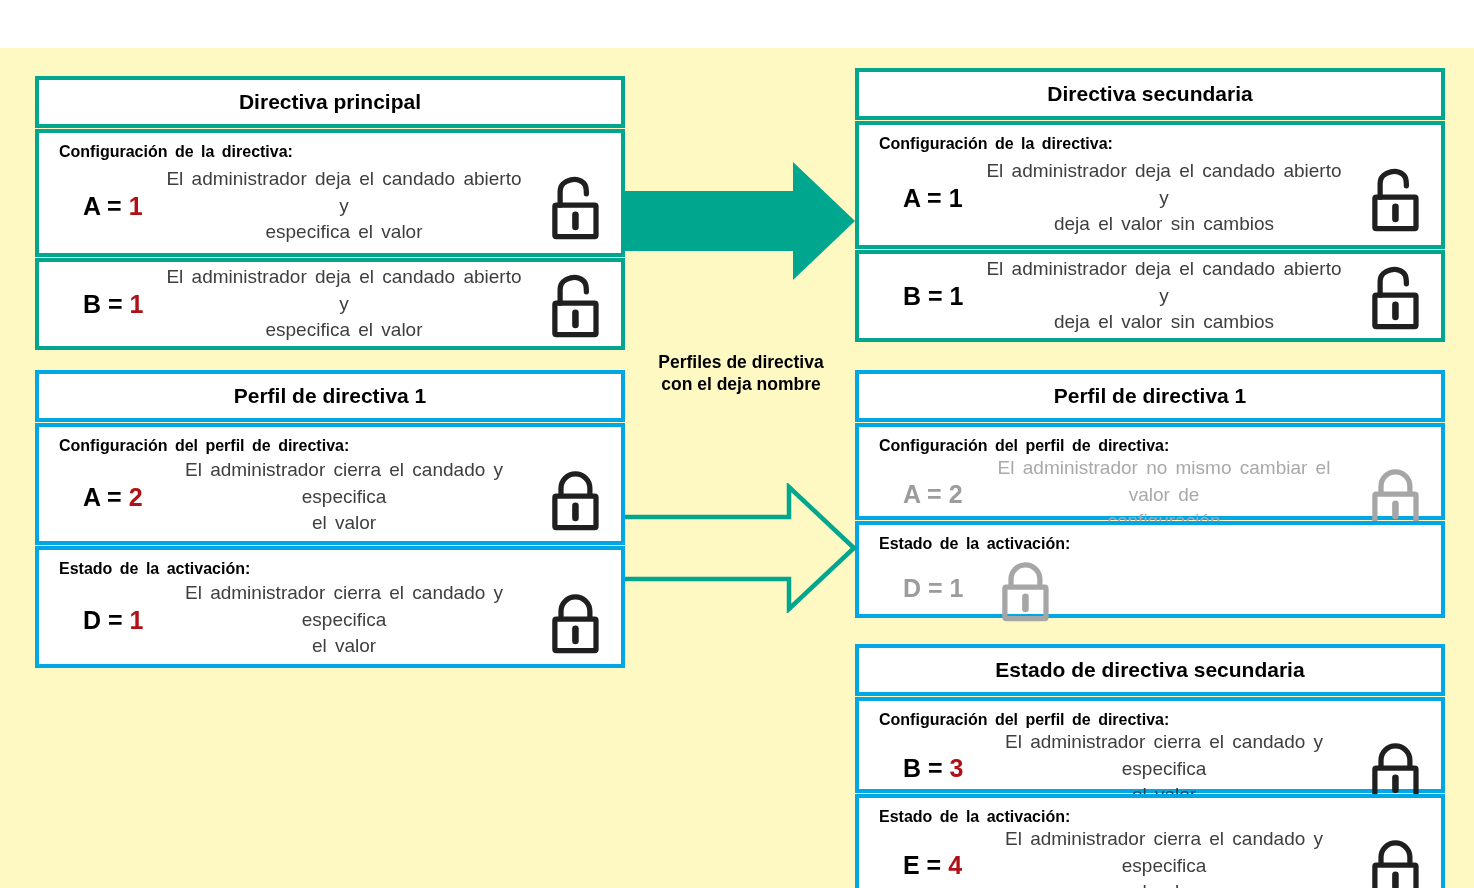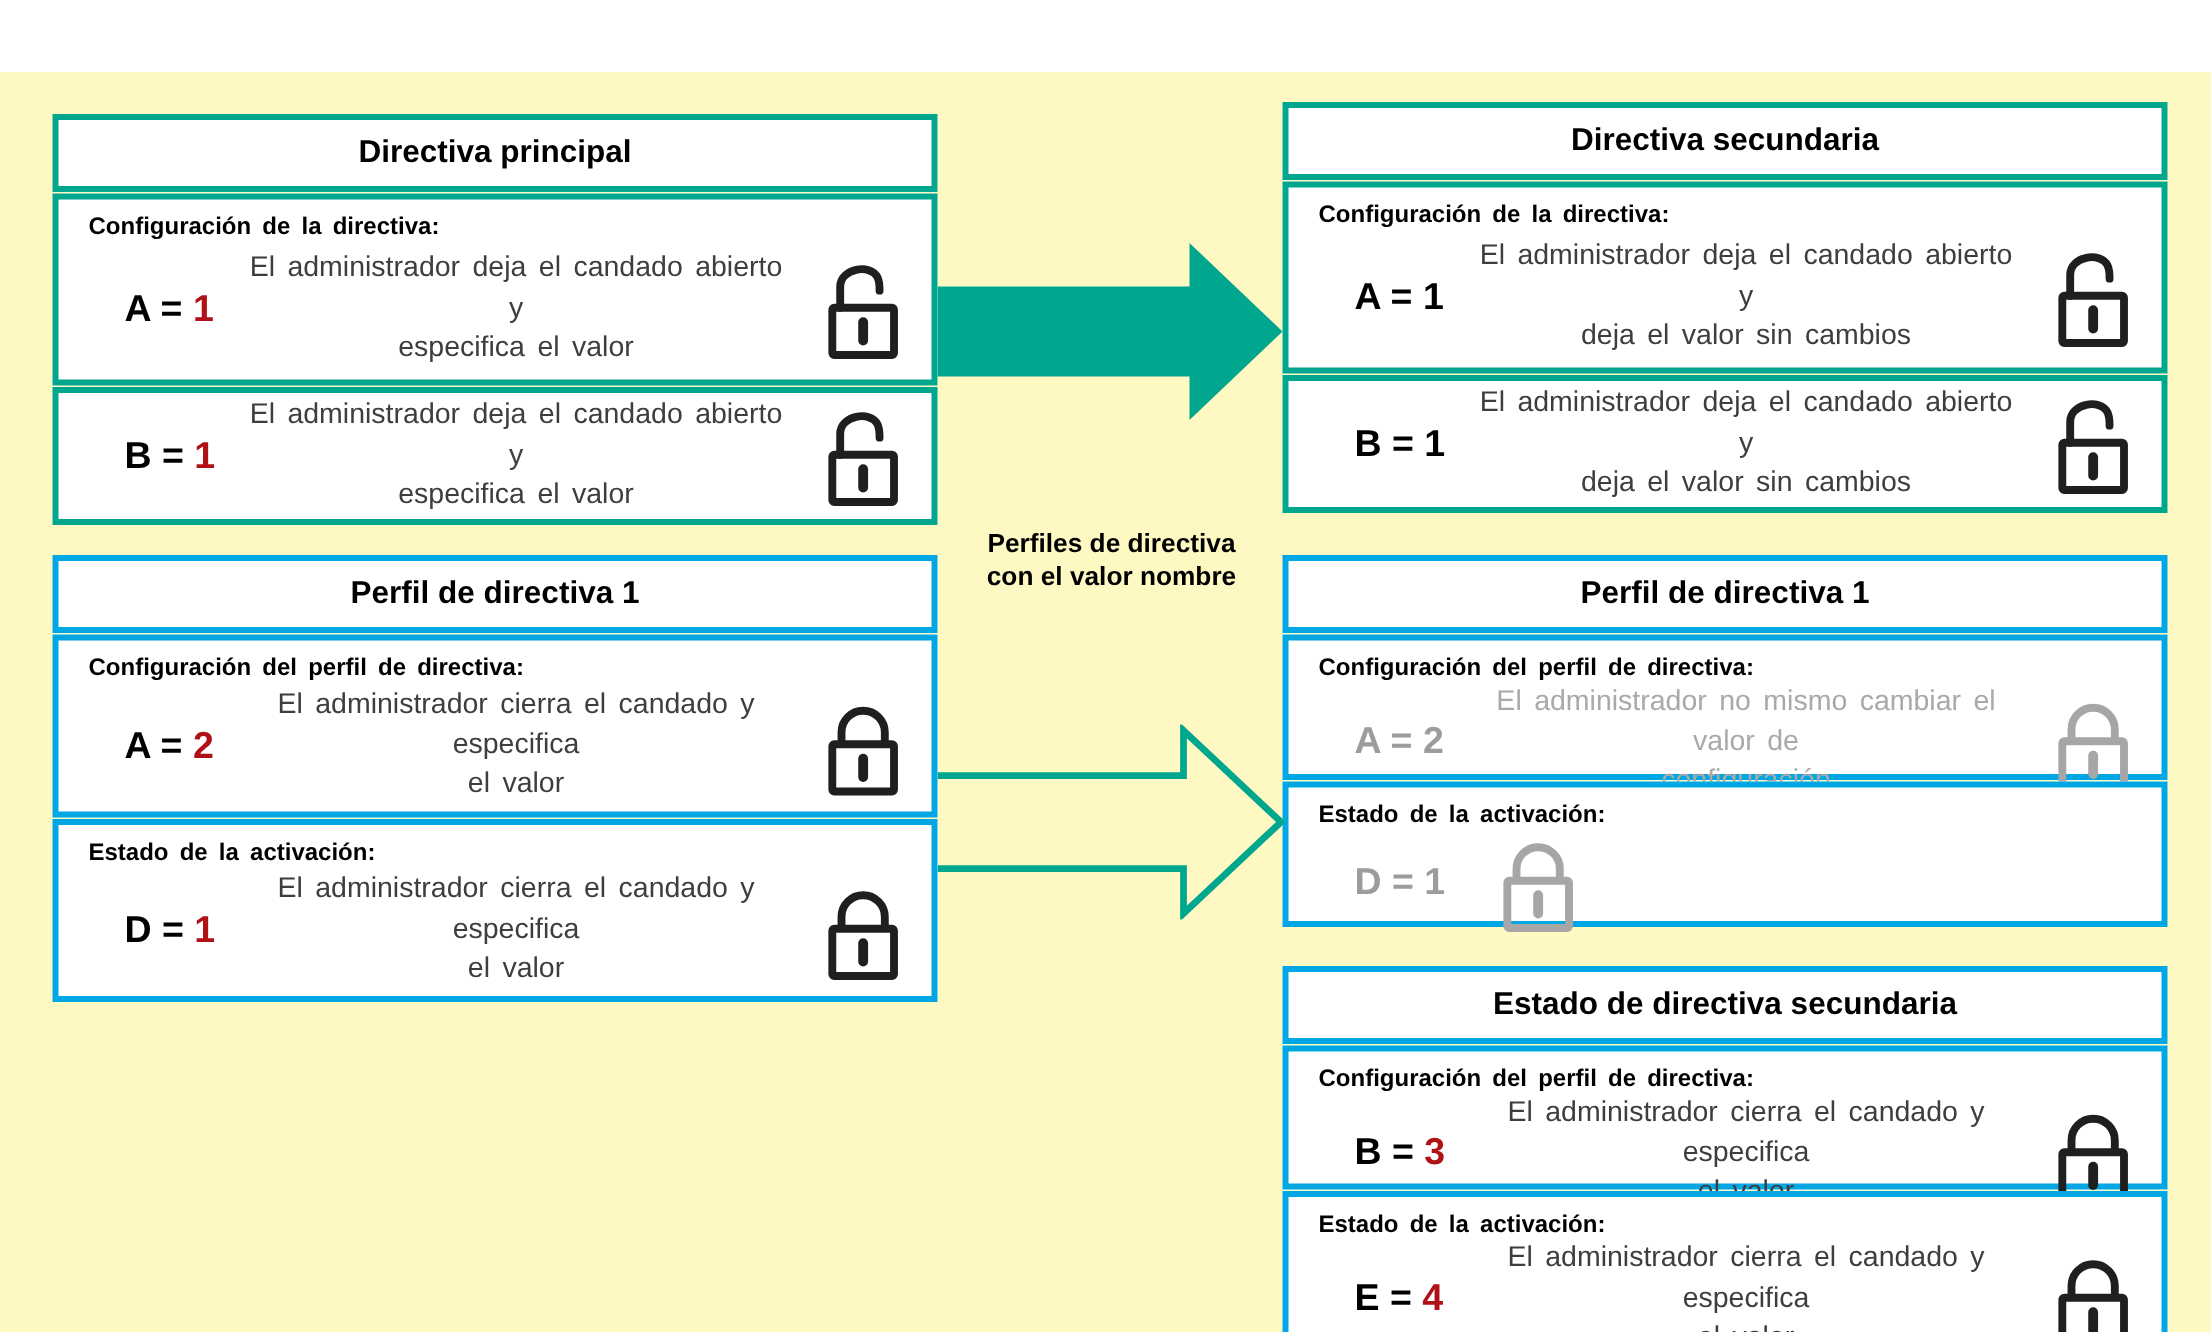--- a/index.html
+++ b/index.html
@@ -207,15 +207,15 @@
 
   <svg class="arrow-svg" style="left:625px;top:112px;" width="230" height="122">
     <polygon points="0,31 168,31 168,2 230,61 168,120 168,91 0,91" fill="var(--teal)"></polygon>
   </svg>
 
   <svg class="arrow-svg" style="left:625px;top:435px;" width="232" height="130">
     <path d="M0,34 H164 V4 L229,65 L164,126 V96 H0" fill="none" stroke="var(--teal)" stroke-width="4.5"></path>
   </svg>
 
   <div class="caption">Perfiles de directiva
-con el valor nombre</div>
+con el deja nombre</div>
 
 </div>
 
 </body></html>

